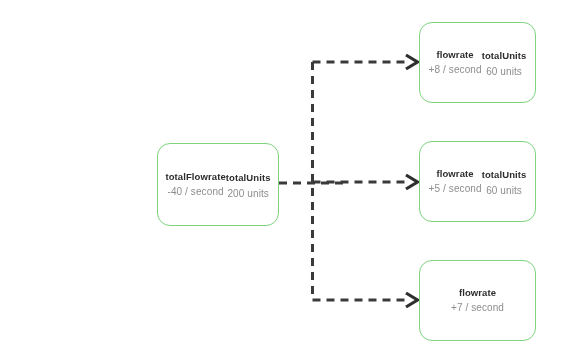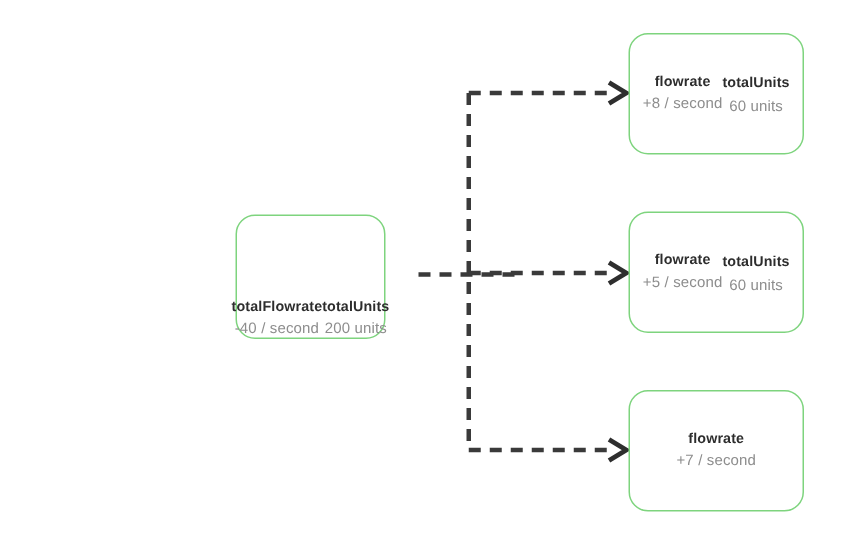--- a/index.html
+++ b/index.html
@@ -40,23 +40,22 @@
     border: 1.4px solid #7ed47e;
     border-radius: 13px;
     display: flex;
     align-items: center;
     justify-content: center;
   }
 
   .node-source {
     left: 157px;
     top: 143px;
-    width: 100px;
+    width: 122px;
     height: 83px;
-    align-items: flex-end;
   }
 
   .node-out-1 {
     left: 419px;
     top: 22px;
     width: 117px;
     height: 81px;
   }
 
   .node-out-2 {

